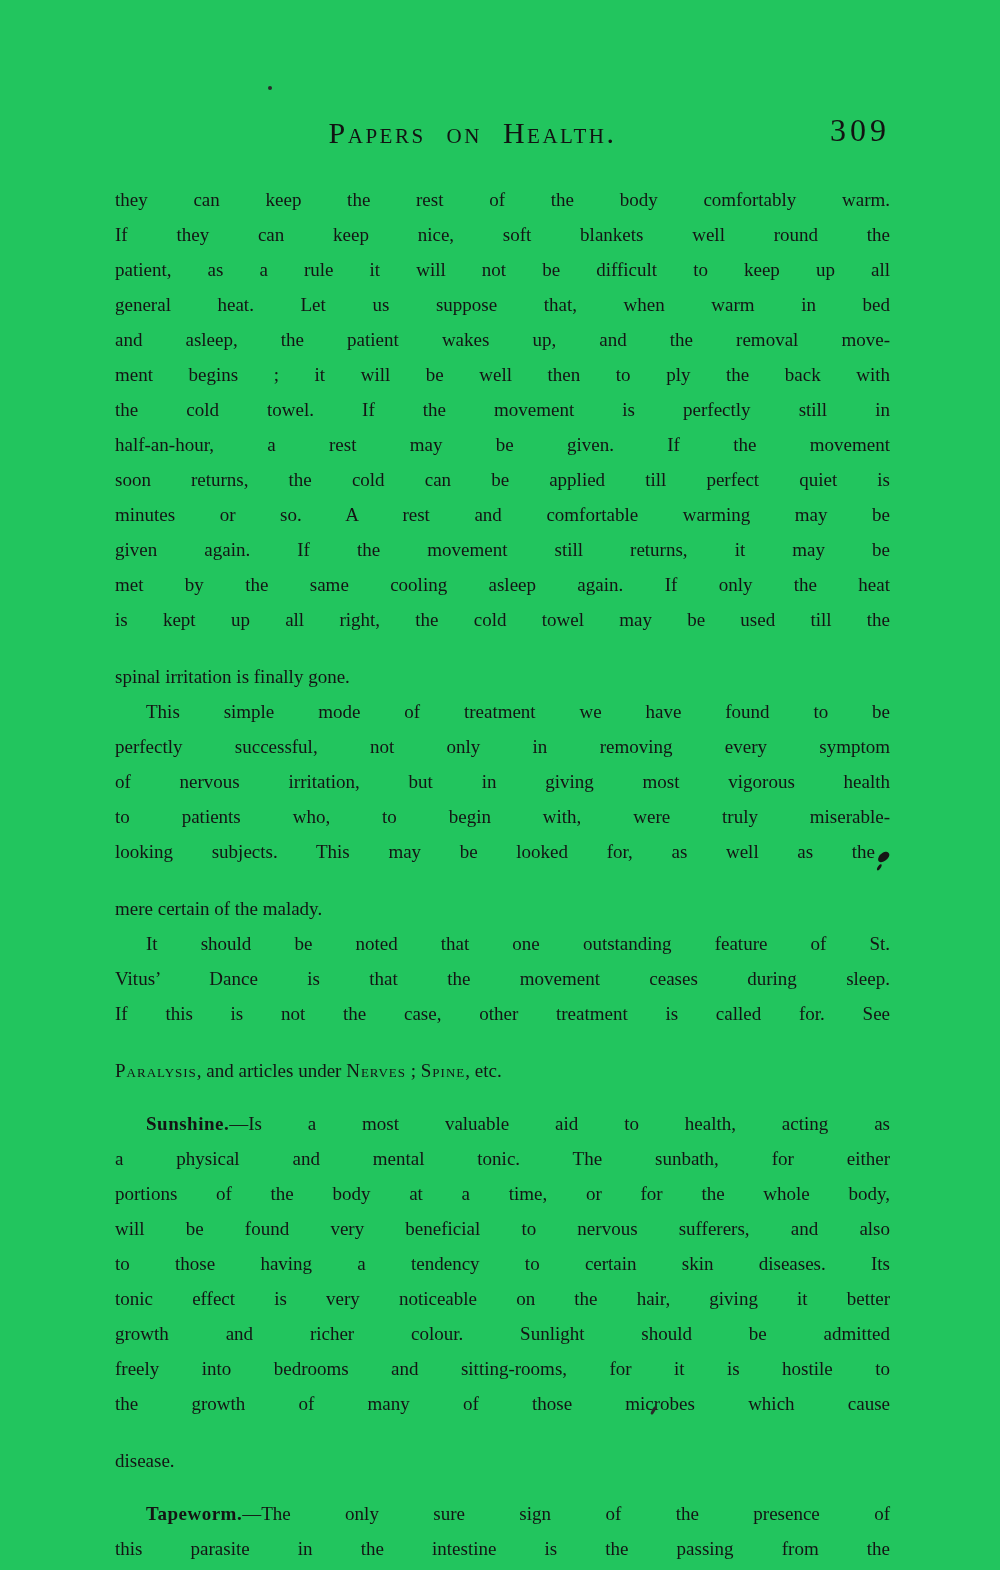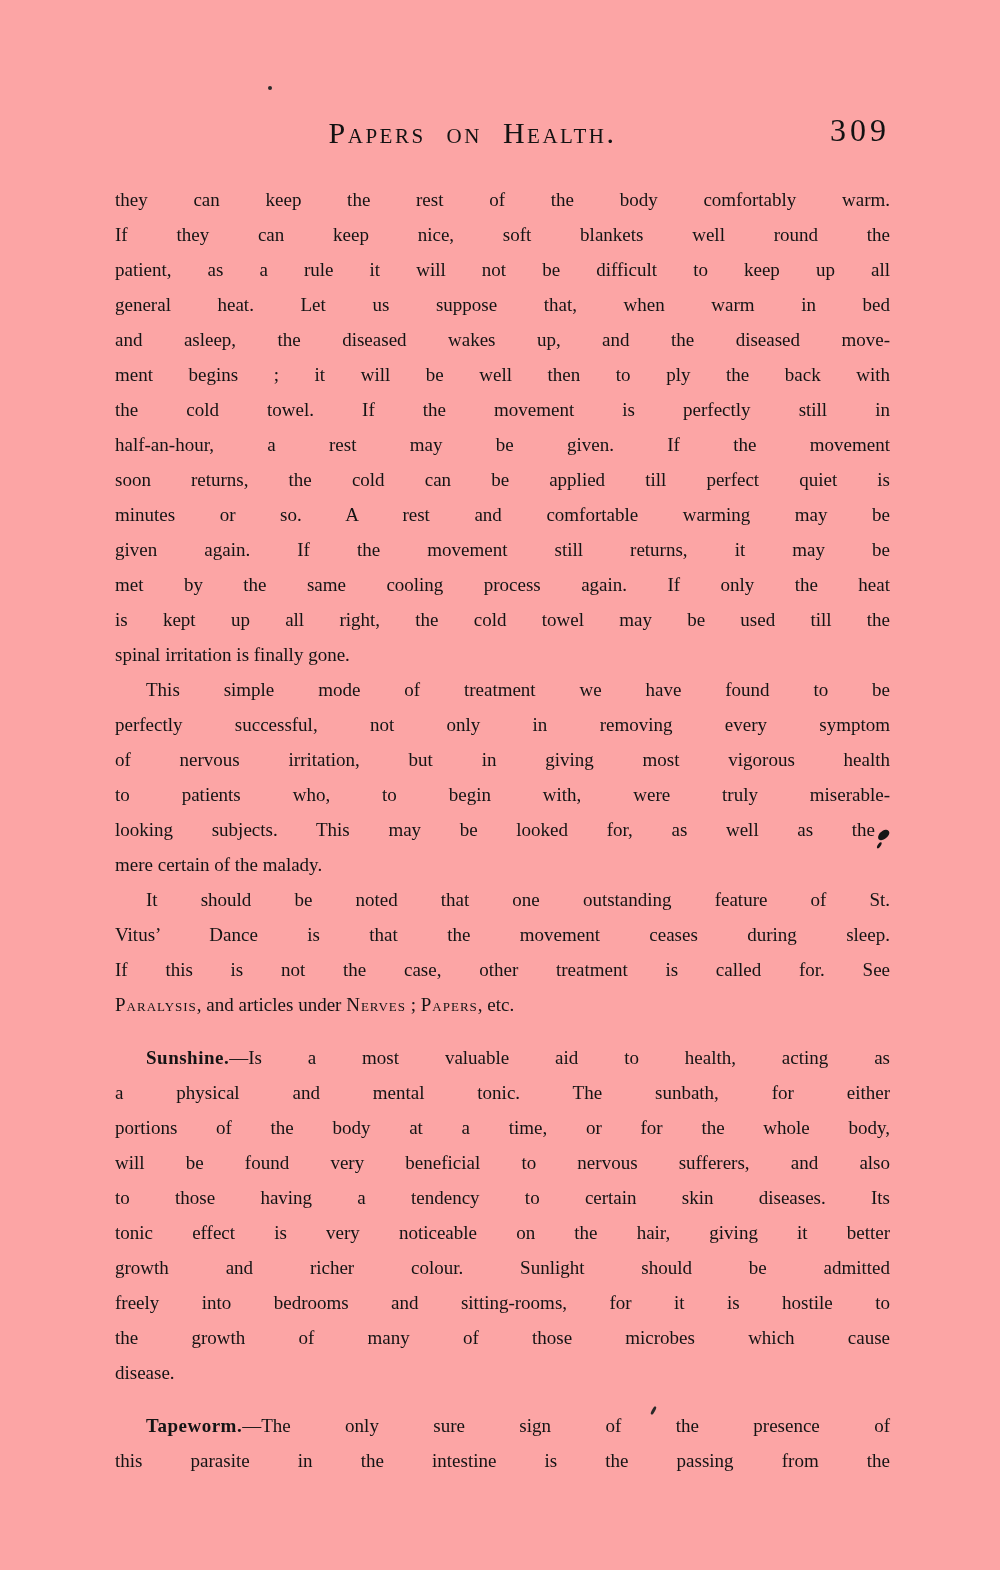--- a/index.html
+++ b/index.html
@@ -4,21 +4,21 @@
 <style>
   html, body {
     margin: 0;
     padding: 0;
     background: #ffffff;
   }
   .page {
     position: relative;
     width: 1000px;
     height: 1570px;
-    background: #fca5a5;
+    background: #22c55e;
     color: #131313;
     font-family: "Liberation Serif", "DejaVu Serif", serif;
     overflow: hidden;
   }
   .page-header {
     position: absolute;
     left: 115px;
     top: 112px;
     width: 775px;
     height: 44px;
@@ -56,21 +56,21 @@
   .para { margin: 0; }
   .para.gap { margin-top: 18px; }
   .para.indent .line:first-child { text-indent: 31px; }
   .line {
     height: 35px;
     text-align: justify;
     text-align-last: justify;
     text-justify: inter-word;
     white-space: normal;
   }
-  .line.last { text-align-last: left; }
+  .line.last { text-align-last: left; margin-top: 22px; }
   .seg-n { font-style: normal; }
   .seg-i { }
   .seg-b { font-weight: bold; letter-spacing: 0.5px; }
   .seg-sc { font-variant: small-caps; letter-spacing: 1px; }
   
   .blot {
     display: inline-block;
     width: 13px;
     height: 8px;
     background: #161616;
@@ -119,44 +119,44 @@
     <span class="header-title">Papers on Health.</span>
     <span class="page-number">309</span>
   </header>
 
   <main class="page-body">
       <div class="para">
         <div class="line"><span class="seg-n">they can keep the rest of the body comfortably warm.</span></div>
         <div class="line"><span class="seg-n">If they can keep nice, soft blankets well round the</span></div>
         <div class="line"><span class="seg-n">patient, as a rule it will not be difficult to keep up all</span></div>
         <div class="line"><span class="seg-n">general heat. Let us suppose that, when warm in bed</span></div>
-        <div class="line"><span class="seg-n">and asleep, the diseased wakes up, and the diseased move-</span></div>
+        <div class="line"><span class="seg-n">and asleep, the patient wakes up, and the removal move-</span></div>
         <div class="line"><span class="seg-n">ment begins ; it will be well then to ply the back with</span></div>
         <div class="line"><span class="seg-n">the cold towel. If the movement is perfectly still in</span></div>
         <div class="line"><span class="seg-n">half-an-hour, a rest may be given. If the movement</span></div>
         <div class="line"><span class="seg-n">soon returns, the cold can be applied till perfect quiet is</span></div>
         <div class="line"><span class="seg-n">minutes or so. A rest and comfortable warming may be</span></div>
         <div class="line"><span class="seg-n">given again. If the movement still returns, it may be</span></div>
-        <div class="line"><span class="seg-n">met by the same cooling process again. If only the heat</span></div>
+        <div class="line"><span class="seg-n">met by the same cooling asleep again. If only the heat</span></div>
         <div class="line"><span class="seg-n">is kept up all right, the cold towel may be used till the</span></div>
         <div class="line last"><span class="seg-n">spinal irritation is finally gone.</span></div>
       </div>
       <div class="para indent">
         <div class="line"><span class="seg-n">This simple mode of treatment we have found to be</span></div>
         <div class="line"><span class="seg-n">perfectly successful, not only in removing every symptom</span></div>
         <div class="line"><span class="seg-n">of nervous irritation, but in giving most vigorous health</span></div>
         <div class="line"><span class="seg-n">to patients who, to begin with, were truly miserable-</span></div>
         <div class="line"><span class="seg-n">looking subjects. This may be looked for, as well as the</span><span class="blot"></span></div>
         <div class="line last"><span class="seg-n">mere certain of the malady.</span></div>
       </div>
       <div class="para indent">
         <div class="line"><span class="seg-n">It should be noted that one outstanding feature of St.</span></div>
         <div class="line"><span class="seg-n">Vitus’ Dance is that the movement ceases </span><span class="seg-i">during sleep</span><span class="seg-n">.</span></div>
         <div class="line"><span class="seg-n">If this is not the case, other treatment is called for. </span><span class="seg-i">See</span></div>
-        <div class="line last"><span class="seg-sc">Paralysis</span><span class="seg-n">, and articles under </span><span class="seg-sc">Nerves</span><span class="seg-n"> ; </span><span class="seg-sc">Papers</span><span class="seg-n">, etc.</span></div>
+        <div class="line last"><span class="seg-sc">Paralysis</span><span class="seg-n">, and articles under </span><span class="seg-sc">Nerves</span><span class="seg-n"> ; </span><span class="seg-sc">Spine</span><span class="seg-n">, etc.</span></div>
       </div>
       <div class="para indent gap">
         <div class="line"><span class="seg-b">Sunshine.</span><span class="seg-n">—Is a most valuable aid to health, acting as</span></div>
         <div class="line"><span class="seg-n">a physical and mental tonic. The sunbath, for either</span></div>
         <div class="line"><span class="seg-n">portions of the body at a time, or for the whole body,</span></div>
         <div class="line"><span class="seg-n">will be found very beneficial to nervous sufferers, and also</span></div>
         <div class="line"><span class="seg-n">to those having a tendency to certain skin diseases. Its</span></div>
         <div class="line"><span class="seg-n">tonic effect is very noticeable on the hair, giving it better</span></div>
         <div class="line"><span class="seg-n">growth and richer colour. Sunlight should be admitted</span></div>
         <div class="line"><span class="seg-n">freely into bedrooms and sitting-rooms, for it is hostile to</span></div>

